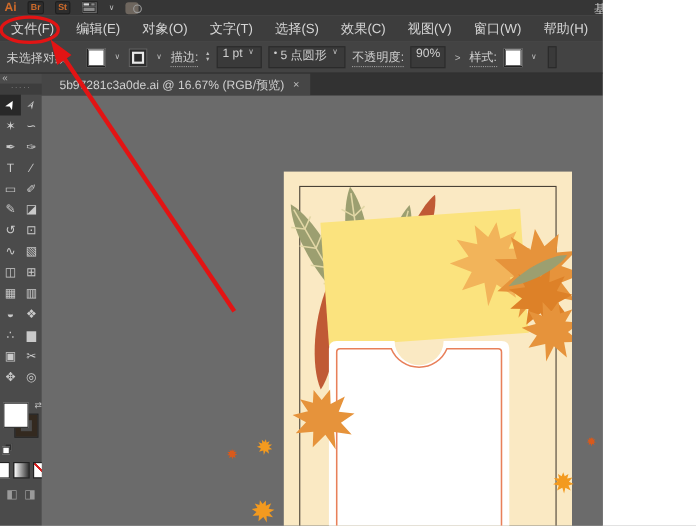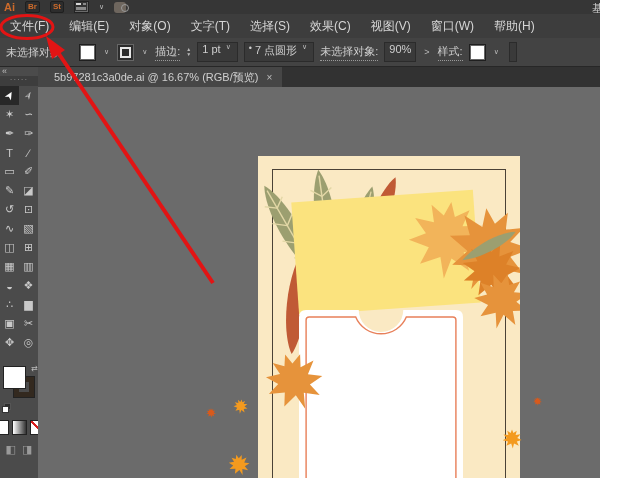--- a/index.html
+++ b/index.html
@@ -1,16 +1,16 @@
 <!DOCTYPE html>
 <html style="--bar1: #363636; --bar2: #3d3d3d; --bar3: #434343; --field: #3a3a3a; --field-border: #2b2b2b; --tabbar: #323232; --tab: #464646; --panel: #4b4b4b; --pasteboard: #6b6b6b; --cream: #FAE9C3; --yellow: #FBE37E; --frame: #4a4236; --panel-border: #E8805A; --olive: #9C9F70; --olive-vein: #E2D7A6; --rust: #C05A35; --maple-light: #F2B45A; --maple-mid: #E6933B; --maple-dark: #DD8128; --leaf-small: #F39A1F; --leaf-red: #D85A1C; --red: #E21414; --logo: #CE6B2B; --fill-current: #FFFFFF; --stroke-current: #33291F;"><head>
 <meta charset="utf-8">
 <style>
   html,body{margin:0;padding:0;}
-  .screen{position:relative;width:600px;height:478px;overflow:hidden;
+  .screen{position:relative;width:548px;height:478px;overflow:hidden;
     font-family:"Liberation Sans","DejaVu Sans",sans-serif;background:var(--pasteboard);}
   
   .appbar{height:14px;background:var(--bar1);display:flex;align-items:center;gap:10px;padding:0 4px;position:relative;}
   .logo{color:var(--logo);font-weight:bold;font-size:11px;line-height:11px;}
   .chip{background:#2d2d2d;border:1px solid #1f1f1f;color:var(--logo);font-size:8px;font-weight:bold;
     padding:0 2px;height:10px;line-height:10px;border-radius:2px;}
   .wsicon{width:13px;height:10px;background:#6b6b6b;border:1px solid #222;display:grid;
     grid-template-columns:7px 5px;grid-template-rows:4px 5px;}
   .wsicon i{background:#d8d8d8;border:0.5px solid #333;}
   .wsicon i:nth-child(2){background:#8a8a8a;}
@@ -117,24 +117,24 @@
     <span class="spinner">
       <span>▲</span>
       <span>▼</span>
     </span>
     <span class="fld">
       <span>1 pt</span>
       <span class="chev">∨</span>
     </span>
     <span class="fld">
       <span class="brushdot">•</span>
-      <span>7 点圆形</span>
+      <span>5 点圆形</span>
       <span class="chev">∨</span>
     </span>
-    <span class="lbl">未选择对象:</span>
+    <span class="lbl">不透明度:</span>
     <span class="fld">
       <span>90%</span>
     </span>
     <span class="morebtn">&gt;</span>
     <span class="lbl">样式:</span>
     <span class="swatch"></span>
     <span class="chev">∨</span>
     <span class="partial"></span>
   </div>
 

